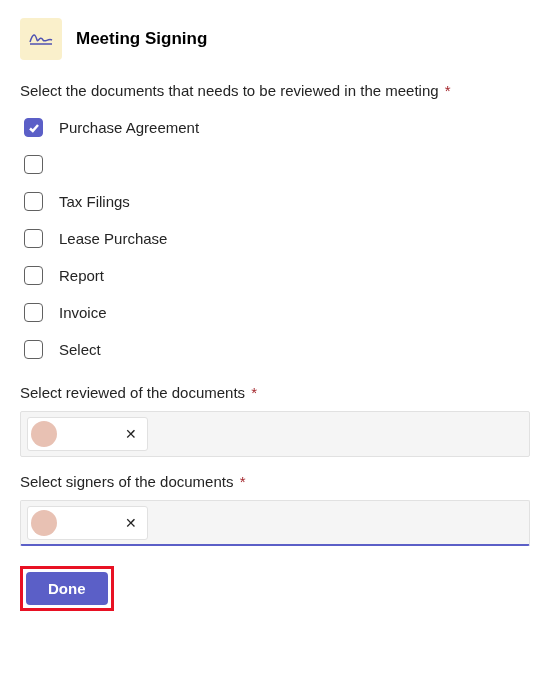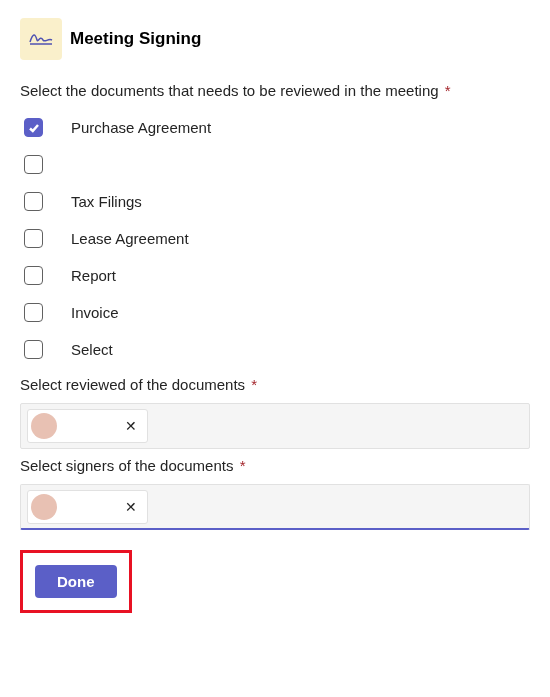--- a/index.html
+++ b/index.html
@@ -12,21 +12,21 @@
   }
   .container {
     width: 550px;
     height: 697px;
     padding: 18px 20px;
     position: relative;
   }
   .header {
     display: flex;
     align-items: center;
-    gap: 8px;
+    gap: 14px;
     margin-bottom: 22px;
   }
   .app-icon {
     width: 42px;
     height: 42px;
     background: #faf0cb;
     border-radius: 4px;
     display: flex;
     align-items: center;
     justify-content: center;
@@ -40,36 +40,36 @@
   }
   .app-title {
     font-size: 17px;
     font-weight: 700;
     color: #000;
   }
   .field-label {
     font-size: 15px;
     color: #242424;
     margin-bottom: 10px;
-    margin-top: 8px;
+    margin-top: 16px;
   }
   .field-label:first-of-type {
     margin-top: 0;
   }
   .req { color: #a4262c; margin-left: 2px; }
   .check-list {
     display: flex;
     flex-direction: column;
     gap: 0;
     margin-top: 2px;
   }
   .check-item {
     display: flex;
     align-items: center;
-    gap: 28px;
+    gap: 16px;
     padding: 9px 4px;
     cursor: pointer;
   }
   .checkbox {
     width: 19px;
     height: 19px;
     border: 1.5px solid #616161;
     border-radius: 4px;
     background: #fff;
     display: flex;
@@ -130,21 +130,21 @@
     cursor: pointer;
     color: #242424;
     font-size: 14px;
     line-height: 1;
     padding: 2px;
   }
   .done-wrap {
     margin-top: 20px;
     display: inline-block;
     border: 3px solid #e81123;
-    padding: 12px;
+    padding: 3px;
   }
   .done-btn {
     background: #5b5fc7;
     color: #fff;
     border: none;
     border-radius: 4px;
     font-size: 15px;
     font-weight: 600;
     padding: 8px 22px;
     cursor: pointer;
@@ -181,21 +181,21 @@
     </label>
     <label class="check-item">
       <span class="checkbox"></span>
     </label>
     <label class="check-item">
       <span class="checkbox"></span>
       <span class="check-label">Tax Filings</span>
     </label>
     <label class="check-item">
       <span class="checkbox"></span>
-      <span class="check-label">Lease Agreement</span>
+      <span class="check-label">Lease Purchase</span>
     </label>
     <label class="check-item">
       <span class="checkbox"></span>
       <span class="check-label">Report</span>
     </label>
     <label class="check-item">
       <span class="checkbox"></span>
       <span class="check-label">Invoice</span>
     </label>
     <label class="check-item">

